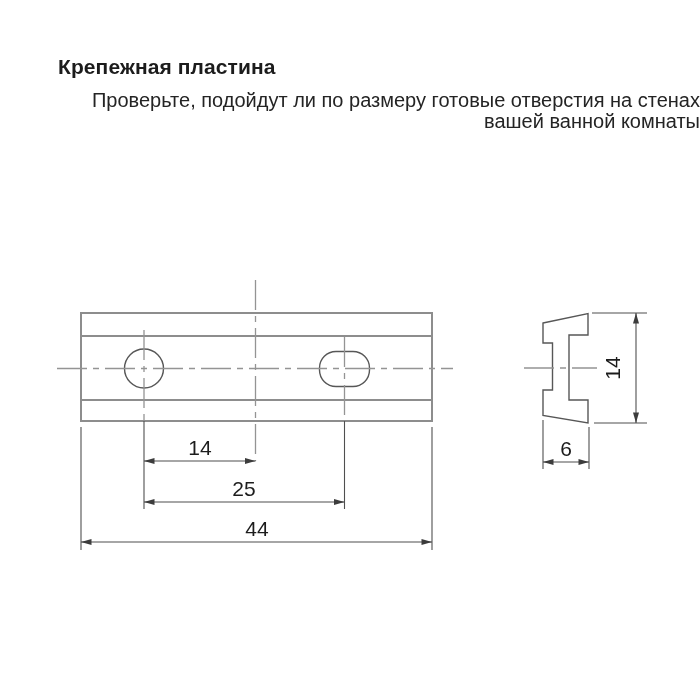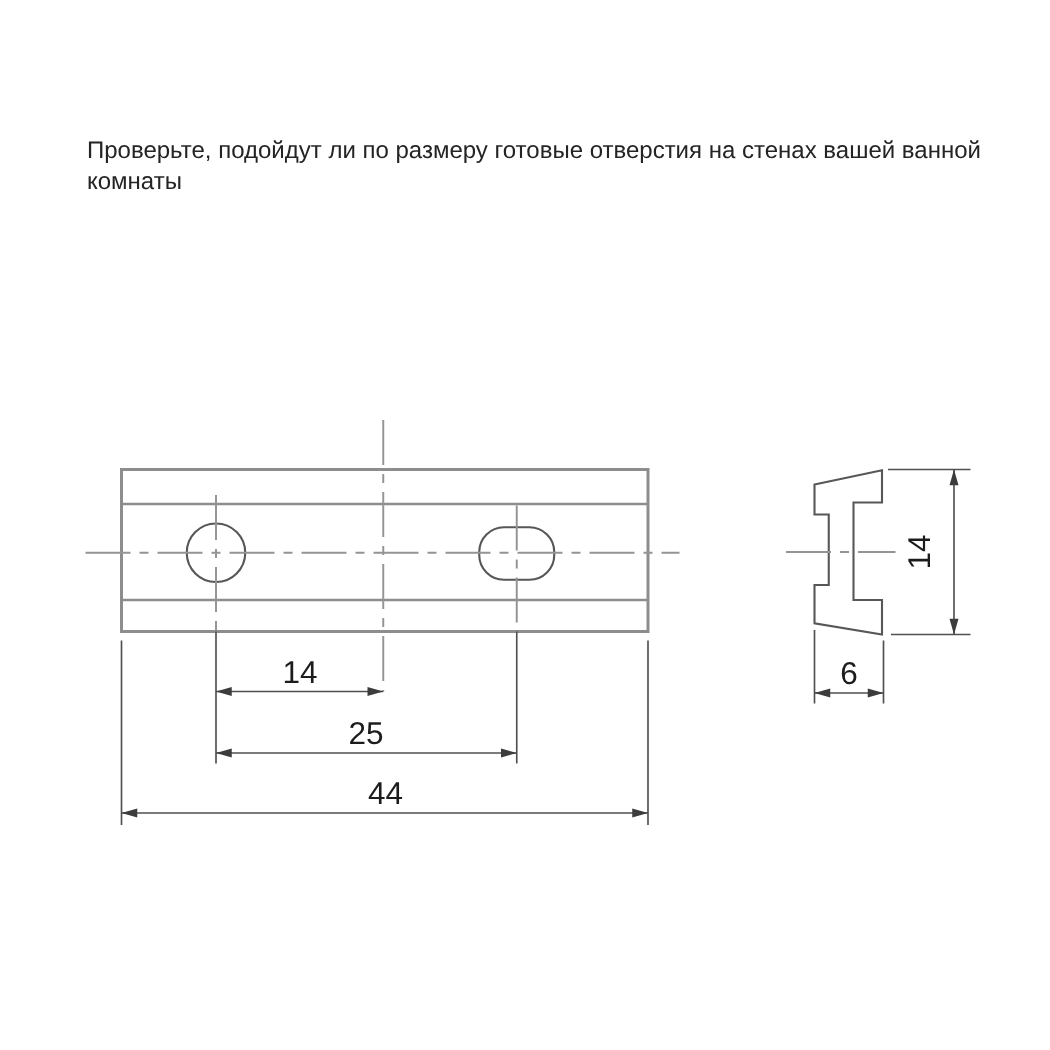--- a/index.html
+++ b/index.html
@@ -11,40 +11,41 @@
   html,body{margin:0;padding:0;background:#ffffff;}
   body{width:700px;height:700px;font-family:"Liberation Sans",sans-serif;}
   .page{position:relative;width:700px;height:700px;overflow:hidden;background:#ffffff;}
   .title{
     position:absolute;left:58px;top:55px;
     font-size:21px;font-weight:700;color:var(--text-dark);
     letter-spacing:.1px;
   }
   .description{
     position:absolute;left:58px;top:90px;
-    font-size:16px;color:#242424;line-height:21px;
+    font-size:20px;color:#242424;line-height:21px;text-align:right;
   }
   .drawing-svg{position:absolute;left:0;top:0;}
   .outline{stroke:var(--line-gray);stroke-width:2;fill:none;}
   .innerline{stroke:var(--line-gray);stroke-width:1.8;fill:none;}
   .centerline{stroke:#949494;stroke-width:1.3;fill:none;stroke-dasharray:30 6 6 6;}
   .hole{stroke:var(--profile-gray);stroke-width:1.4;fill:none;}
   .profile{stroke:var(--profile-gray);stroke-width:1.4;fill:none;stroke-linejoin:miter;}
   .extline{stroke:var(--dim-gray);stroke-width:1.1;fill:none;}
   .dimline{stroke:var(--dim-gray);stroke-width:1.1;fill:none;}
   .dimtext{
     font-family:"Liberation Sans",sans-serif;
     font-size:21px;fill:var(--text-dark);text-anchor:middle;
   }
 </style>
 </head>
 <body>
 
 <div class="page">
 
+  <div class="title">Крепежная пластина</div>
 
   <div class="description">
     <div>Проверьте, подойдут ли по размеру готовые отверстия на стенах вашей ванной комнаты</div>
   </div>
 
   <svg class="drawing-svg" width="700" height="700" viewBox="0 0 700 700">
     <defs>
       <marker id="dimarrow" markerUnits="userSpaceOnUse" markerWidth="12" markerHeight="8" viewBox="0 0 12 8" refX="11" refY="4" orient="auto-start-reverse">
         <path d="M0.5,1 L11,4 L0.5,7 Z" fill="#3c3c3c"></path>
       </marker>

